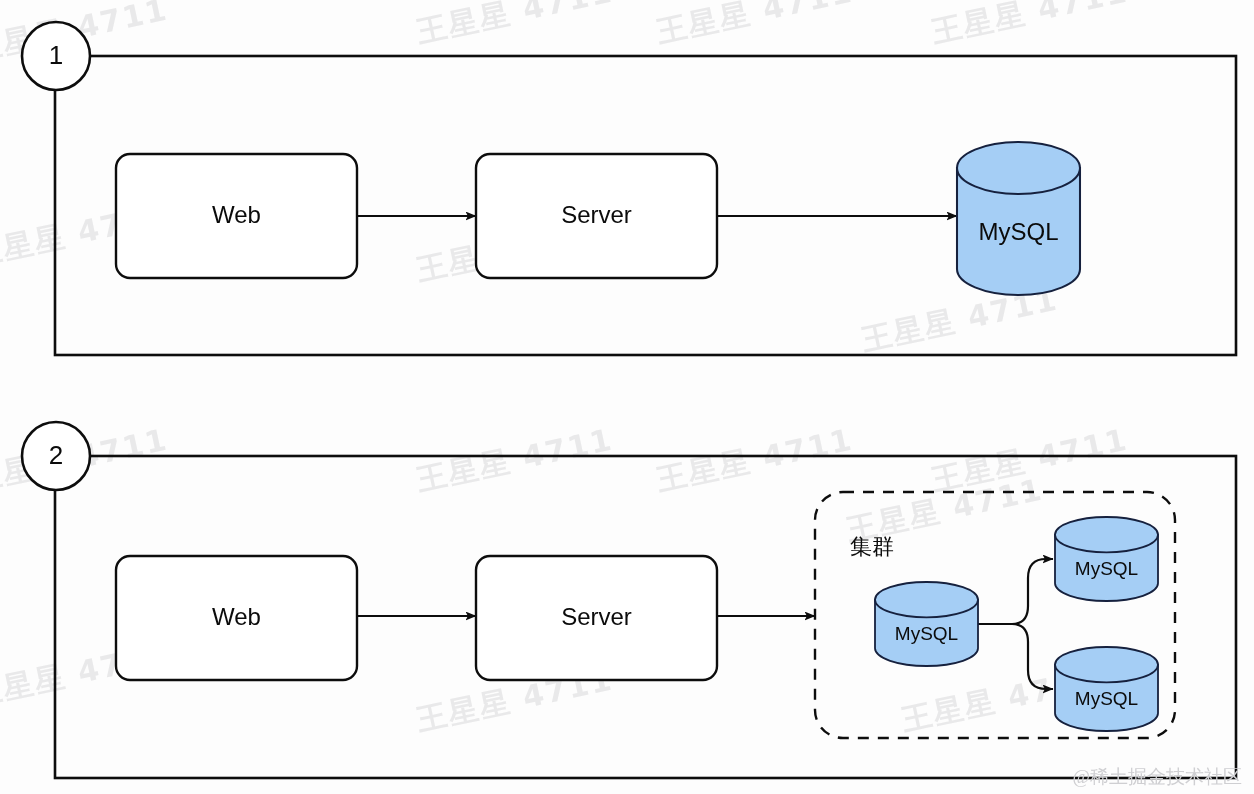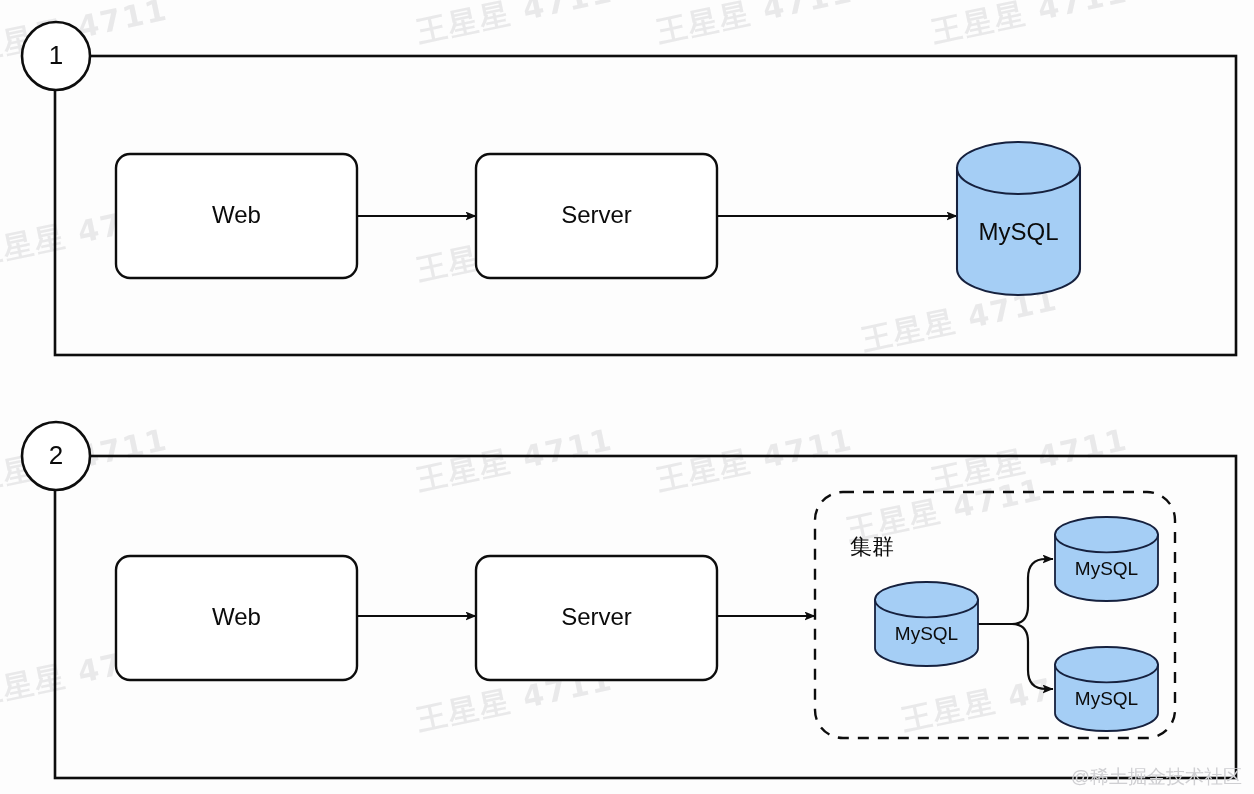--- a/index.html
+++ b/index.html
@@ -36,21 +36,21 @@
     pointer-events: none;
     font-family: "DejaVu Sans", sans-serif;
   }
   .corner-wm {
     position: absolute;
     right: 12px;
     bottom: 4px;
     color: #cfcfd2;
     font-size: 19px;
     white-space: nowrap;
-    font-family: Liberation Sans, sans-serif;
+    font-family: Liberation Serif, serif;
     user-select: none;
   }
   text.node-label {
     font-family: "Liberation Sans", "DejaVu Sans", sans-serif;
     fill: #0b0b0b;
   }
 </style>
 </head>
 <body>
 

